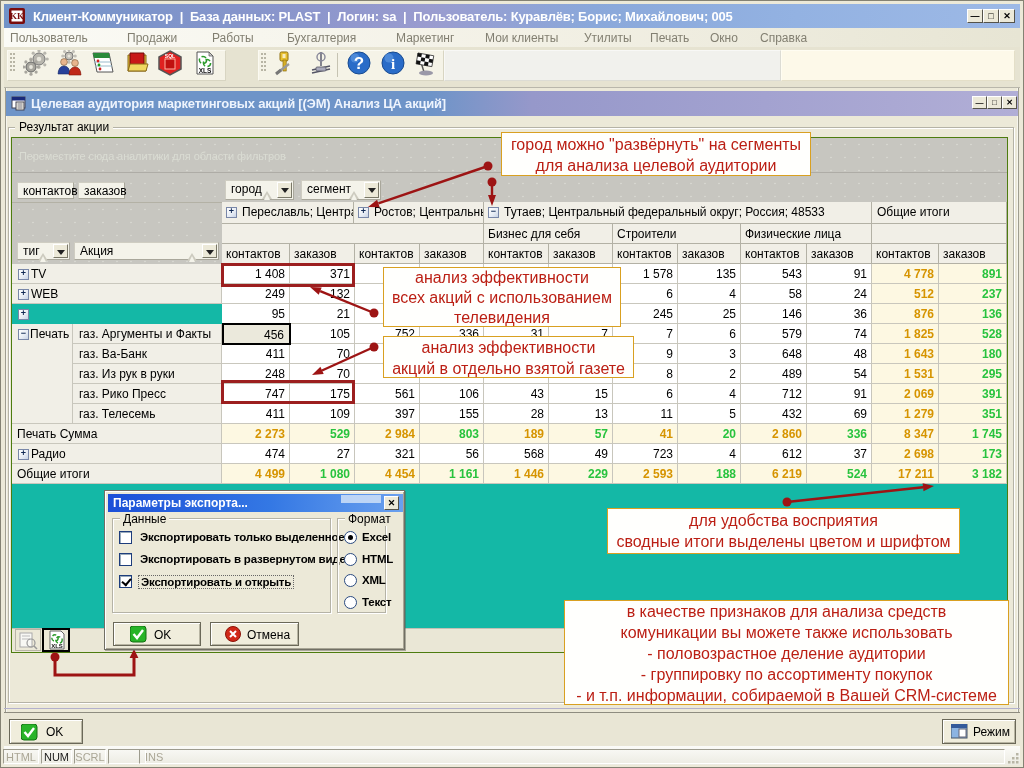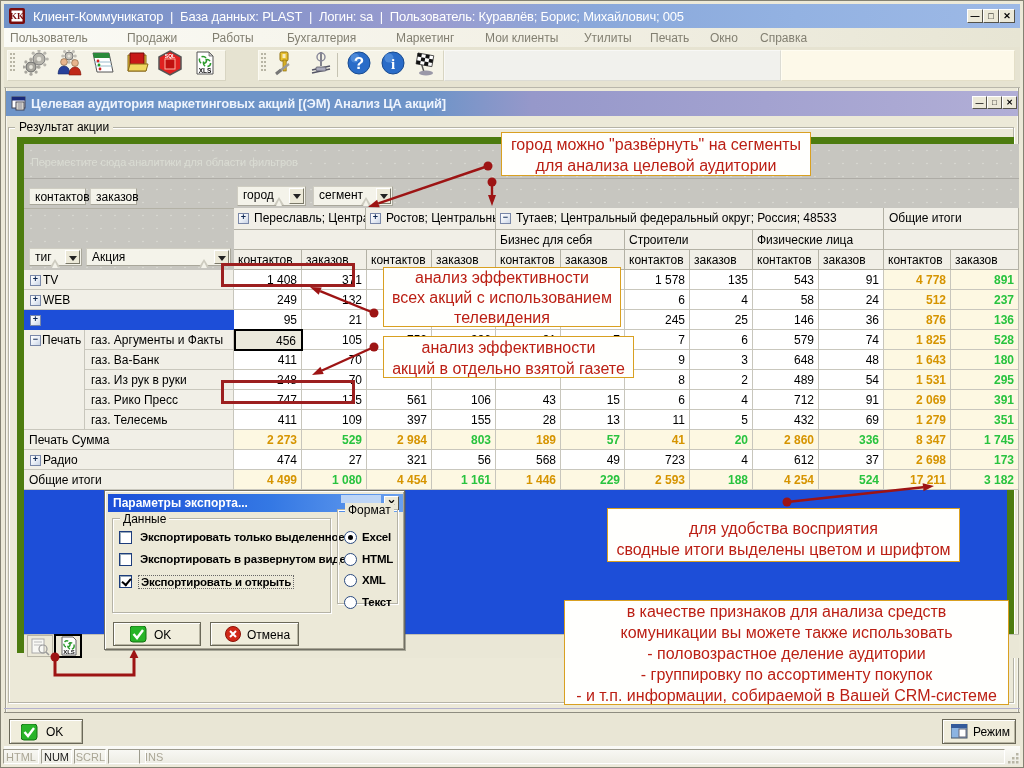--- a/index.html
+++ b/index.html
@@ -1,36 +1,36 @@
 <!DOCTYPE html>
 <html><head><meta charset="utf-8"><title>app</title><style>
 *{margin:0;padding:0;box-sizing:border-box;}
 html,body{width:1024px;height:768px;overflow:hidden;}
 body{font-family:"Liberation Sans",sans-serif;font-size:12px;background:#ece9d8;position:relative;}
 .abs{position:absolute;}
 #frame{position:absolute;left:0;top:0;width:1024px;height:768px;background:#ece9d8;border:1px solid #848273;}
 
 #mtitle{left:4px;top:4px;width:1016px;height:24px;
  background:linear-gradient(90deg,#7092c8 0%,#8c96cc 30%,#9a9ccf 42%,#8aa8da 58%,#93b2e2 78%,#9db9e6 100%);}
-#mtitle .txt{position:absolute;left:29px;top:5px;color:#fff;font-weight:normal;font-size:13px;white-space:nowrap;letter-spacing:-0.2px;}
+#mtitle .txt{position:absolute;left:29px;top:5px;color:#fff;font-weight:bold;font-size:13px;white-space:nowrap;letter-spacing:-0.2px;}
 #ctitle{left:6px;top:91px;width:1012px;height:25px;
  background:linear-gradient(90deg,#6e94c8 0%,#6e94c8 42%,#9698ca 52%,#a3a2d0 75%,#b1aed6 100%);}
 #ctitle .txt{position:absolute;left:25px;top:5px;color:#eef4fd;font-weight:bold;font-size:13px;white-space:nowrap;letter-spacing:-0.2px;}
 
 .wbtn{position:absolute;background:#ece9d8;border:1px solid #9a988c;border-top-color:#fff;border-left-color:#fff;border-right-color:#55534a;border-bottom-color:#55534a;color:#000;text-align:center;font-weight:bold;}
 
 #menu{left:4px;top:28px;width:1016px;height:19px;background:linear-gradient(90deg,#fbfbf6 0%,#f3f1e6 50%,#e7e5d4 100%);}
 #menu span{position:absolute;top:3px;color:#827f71;font-size:12px;white-space:nowrap;}
 
 #tbar{left:4px;top:47px;width:1016px;height:40px;background:#e6e3d1;}
 .tpanel{position:absolute;top:3px;height:31px;background:#f5f3e7;border:1px solid #fbfaf2;border-right-color:#d8d5c2;border-bottom-color:#d8d5c2;}
 .grip{position:absolute;top:6px;width:2px;height:20px;background-image:repeating-linear-gradient(#b8b5a5 0 2px,transparent 2px 4px);}
 .ticon{position:absolute;top:3px;width:26px;height:26px;}
 
-#pivot{left:17px;top:137px;width:997px;height:516px;border:7px solid #4d7c0f;background:#1d4ed8;}
+#pivot{left:11px;top:137px;width:997px;height:516px;border:1px solid #4d7c0f;background:#14b8a6;}
 #filtzone{position:absolute;left:0;top:0;width:995px;height:65px;background:#c7c6c0;
  background-image:radial-gradient(#d6d6d0 1px,transparent 1.2px);background-size:14px 13px;border-bottom:1px solid #b3b1a5;}
 #filtzone .hint{position:absolute;left:7px;top:12px;color:#dadcd3;font-size:11px;letter-spacing:-0.1px;}
 #filtzone .sep{position:absolute;left:0;top:34px;width:995px;height:1px;background:#aeaca6;}
 #lefthdr{position:absolute;left:0;top:65px;width:211px;height:62px;background:#c7c6c0;
  background-image:radial-gradient(#d6d6d0 1px,transparent 1.2px);background-size:14px 13px;border-right:1px solid #b3b1a5;border-bottom:1px solid #b3b1a5;}
 .chip{position:absolute;background:#f4f3ea;border:1px solid #a9a79b;border-top-color:#cfcdc2;border-left-color:#cfcdc2;color:#000;font-size:12px;padding:1px 5px;white-space:nowrap;}
 .chip .dd{position:absolute;right:1px;top:1px;bottom:1px;width:15px;background:#ece9d8;border:1px solid #fff;border-right-color:#7a7868;border-bottom-color:#7a7868;}
 .chip .dd:after{content:"";position:absolute;left:3px;top:5px;border:4px solid transparent;border-top:5px solid #222;}
 .chip .sort{position:absolute;right:21px;top:5px;width:0;height:0;border:5px solid transparent;border-bottom:8px solid #cdcbbf;}
@@ -395,21 +395,21 @@
 <div class="cell sum" style="left:860px;top:306px;width:67px;height:20px"><span class="oc">2 698</span></div>
 <div class="cell sum" style="left:927px;top:306px;width:68px;height:20px"><span class="gc">173</span></div>
 <div class="cell sum" style="left:210px;top:326px;width:68px;height:20px"><span class="oc">4 499</span></div>
 <div class="cell sum" style="left:278px;top:326px;width:65px;height:20px"><span class="gc">1 080</span></div>
 <div class="cell sum" style="left:343px;top:326px;width:65px;height:20px"><span class="oc">4 454</span></div>
 <div class="cell sum" style="left:408px;top:326px;width:64px;height:20px"><span class="gc">1 161</span></div>
 <div class="cell sum" style="left:472px;top:326px;width:65px;height:20px"><span class="oc">1 446</span></div>
 <div class="cell sum" style="left:537px;top:326px;width:64px;height:20px"><span class="gc">229</span></div>
 <div class="cell sum" style="left:601px;top:326px;width:65px;height:20px"><span class="oc">2 593</span></div>
 <div class="cell sum" style="left:666px;top:326px;width:63px;height:20px"><span class="gc">188</span></div>
-<div class="cell sum" style="left:729px;top:326px;width:66px;height:20px"><span class="oc">4 254</span></div>
+<div class="cell sum" style="left:729px;top:326px;width:66px;height:20px"><span class="oc">6 219</span></div>
 <div class="cell sum" style="left:795px;top:326px;width:65px;height:20px"><span class="gc">524</span></div>
 <div class="cell sum" style="left:860px;top:326px;width:67px;height:20px"><span class="oc">17 211</span></div>
 <div class="cell sum" style="left:927px;top:326px;width:68px;height:20px"><span class="gc">3 182</span></div>
 <div class="abs" style="left:210px;top:185px;width:69px;height:22px;border:2px solid #000;background:#ebe9dc;font-size:12px;text-align:right;padding:3px 5px 0 0;z-index:3">456</div>
 <div class="abs" style="left:0;top:490px;width:995px;height:24px;background:#eae7d6;border-top:1px solid #c2c0b4"></div>
 <div class="abs" style="left:3px;top:491px;width:26px;height:22px;background:#ece9d8;border:1px solid #b8b5a5;"><svg width="24" height="20">
         <rect x="4" y="3" width="12" height="14" fill="#f8f8f4" stroke="#aaa"></rect>
         <line x1="6" y1="6" x2="14" y2="6" stroke="#bbb"></line>
         <line x1="6" y1="9" x2="14" y2="9" stroke="#bbb"></line>
         <circle cx="15" cy="13" r="4" fill="none" stroke="#999" stroke-width="1.2"></circle>
@@ -431,21 +431,21 @@
 <div class="wbtn" style="right:5px;top:5px;width:15px;height:14px;font-size:9px;line-height:12px;">✕</div>
 <div class="gbox" style="left:7px;top:27px;width:219px;height:95px">
       <b>Данные</b>
     </div>
 <div class="cb" style="left:14px;top:40px"></div>
 <div class="dlbl" style="left:35px;top:40px;">Экспортировать только выделенное</div>
 <div class="cb" style="left:14px;top:62px"></div>
 <div class="dlbl" style="left:35px;top:62px;">Экспортировать в развернутом виде</div>
 <div class="cb chk" style="left:14px;top:84px"></div>
 <div class="dlbl" style="left:33px;top:84px;border:1px dotted #666;padding:0 2px;">Экспортировать и открыть</div>
-<div class="gbox" style="left:232px;top:18px;width:61px;height:95px">
+<div class="gbox" style="left:232px;top:27px;width:49px;height:95px">
       <b>Формат</b>
     </div>
 <div class="rd on" style="left:239px;top:40px"></div>
 <div class="dlbl" style="left:257px;top:40px">Excel</div>
 <div class="rd" style="left:239px;top:62px"></div>
 <div class="dlbl" style="left:257px;top:62px">HTML</div>
 <div class="rd" style="left:239px;top:83px"></div>
 <div class="dlbl" style="left:257px;top:83px">XML</div>
 <div class="rd" style="left:239px;top:105px"></div>
 <div class="dlbl" style="left:257px;top:105px">Текст</div>
@@ -460,21 +460,21 @@
       <svg style="position:absolute;left:14px;top:3px" width="17" height="17">
         <circle cx="8" cy="8" r="7.5" fill="#d02818" stroke="#8a1208"></circle>
         <path d="M5 5 L11 11 M11 5 L5 11" stroke="#fff" stroke-width="2"></path>
       </svg>
       <span style="position:absolute;left:36px;top:5px">Отмена</span>
     </div>
 </div>
 <div class="callout" style="left:501px;top:132px;width:310px;height:44px;padding-top:1px">город можно "развёрнуть" на сегменты<br>для анализа целевой аудитории</div>
 <div class="callout" style="left:383px;top:267px;width:238px;height:60px;line-height:20px;padding-top:0">анализ эффективности<br>всех акций с использованием<br>телевидения</div>
 <div class="callout" style="left:383px;top:336px;width:251px;height:42px;padding-top:0px">анализ эффективности<br>акций в отдельно взятой газете</div>
-<div class="callout" style="left:607px;top:508px;width:353px;height:54px;padding-top:9px">для удобства восприятия<br>сводные итоги выделены цветом и шрифтом</div>
+<div class="callout" style="left:607px;top:508px;width:353px;height:46px;padding-top:1px">для удобства восприятия<br>сводные итоги выделены цветом и шрифтом</div>
 <div class="callout" style="left:564px;top:600px;width:445px;height:105px;padding-top:0">в качестве признаков для анализа средств<br>комуникации вы можете также использовать<br>- половозрастное деление аудитории<br>- группировку по ассортименту покупок<br>- и т.п. информации, собираемой в Вашей CRM-системе</div>
 <div class="abs" style="left:4px;top:708px;width:1016px;height:1px;background:#b3b1cc"></div>
 <div class="abs" style="left:4px;top:712px;width:1016px;height:1px;background:#8e8c80"></div>
 <div class="abs" id="bpanel"></div>
 <div class="btn" style="left:9px;top:719px;width:74px;height:25px;z-index:2">
     <svg style="position:absolute;left:11px;top:4px" width="17" height="17">
       <rect x="0" y="0" width="16" height="16" rx="3" fill="#28b428" stroke="#127012"></rect>
       <path d="M3.5 8 L7 12 L13 4" fill="none" stroke="#fff" stroke-width="2.4"></path>
     </svg>
     <span style="position:absolute;left:36px;top:5px">OK</span>
@@ -483,21 +483,21 @@
     <svg style="position:absolute;left:8px;top:4px" width="17" height="16">
       <rect x="0" y="0" width="16" height="14" fill="#8cb4e2" stroke="#456"></rect>
       <rect x="0" y="0" width="16" height="4" fill="#345a9a"></rect>
       <rect x="8" y="5" width="7" height="8" fill="#fff" stroke="#667"></rect>
     </svg>
     <span style="position:absolute;left:30px;top:5px">Режим</span>
   </div>
 <div class="abs" id="sbar"></div>
 <div class="spanel" style="left:3px;top:749px;width:36px;color:#aaa695;position:absolute;">HTML</div>
 <div class="spanel" style="left:41px;top:749px;width:31px;color:#1c1c1c;position:absolute;">NUM</div>
-<div class="spanel" style="left:74px;top:749px;width:32px;color:#aaa695;position:absolute;text-align:right;">SCRL</div>
+<div class="spanel" style="left:74px;top:749px;width:32px;color:#aaa695;position:absolute;">SCRL</div>
 <div class="spanel" style="left:108px;top:749px;width:29px;color:#aaa695;position:absolute;padding-left:36px;">INS</div>
 <div class="spanel" style="left:139px;top:749px;width:866px;position:absolute;"></div>
 <svg class="abs" style="left:1006px;top:751px" width="16" height="16">
     <rect x="10" y="2" width="2.5" height="2.5" fill="#b8b5a5"></rect>
     <rect x="6" y="6" width="2.5" height="2.5" fill="#b8b5a5"></rect>
     <rect x="10" y="6" width="2.5" height="2.5" fill="#b8b5a5"></rect>
     <rect x="2" y="10" width="2.5" height="2.5" fill="#b8b5a5"></rect>
     <rect x="6" y="10" width="2.5" height="2.5" fill="#b8b5a5"></rect>
     <rect x="10" y="10" width="2.5" height="2.5" fill="#b8b5a5"></rect>
   </svg>

